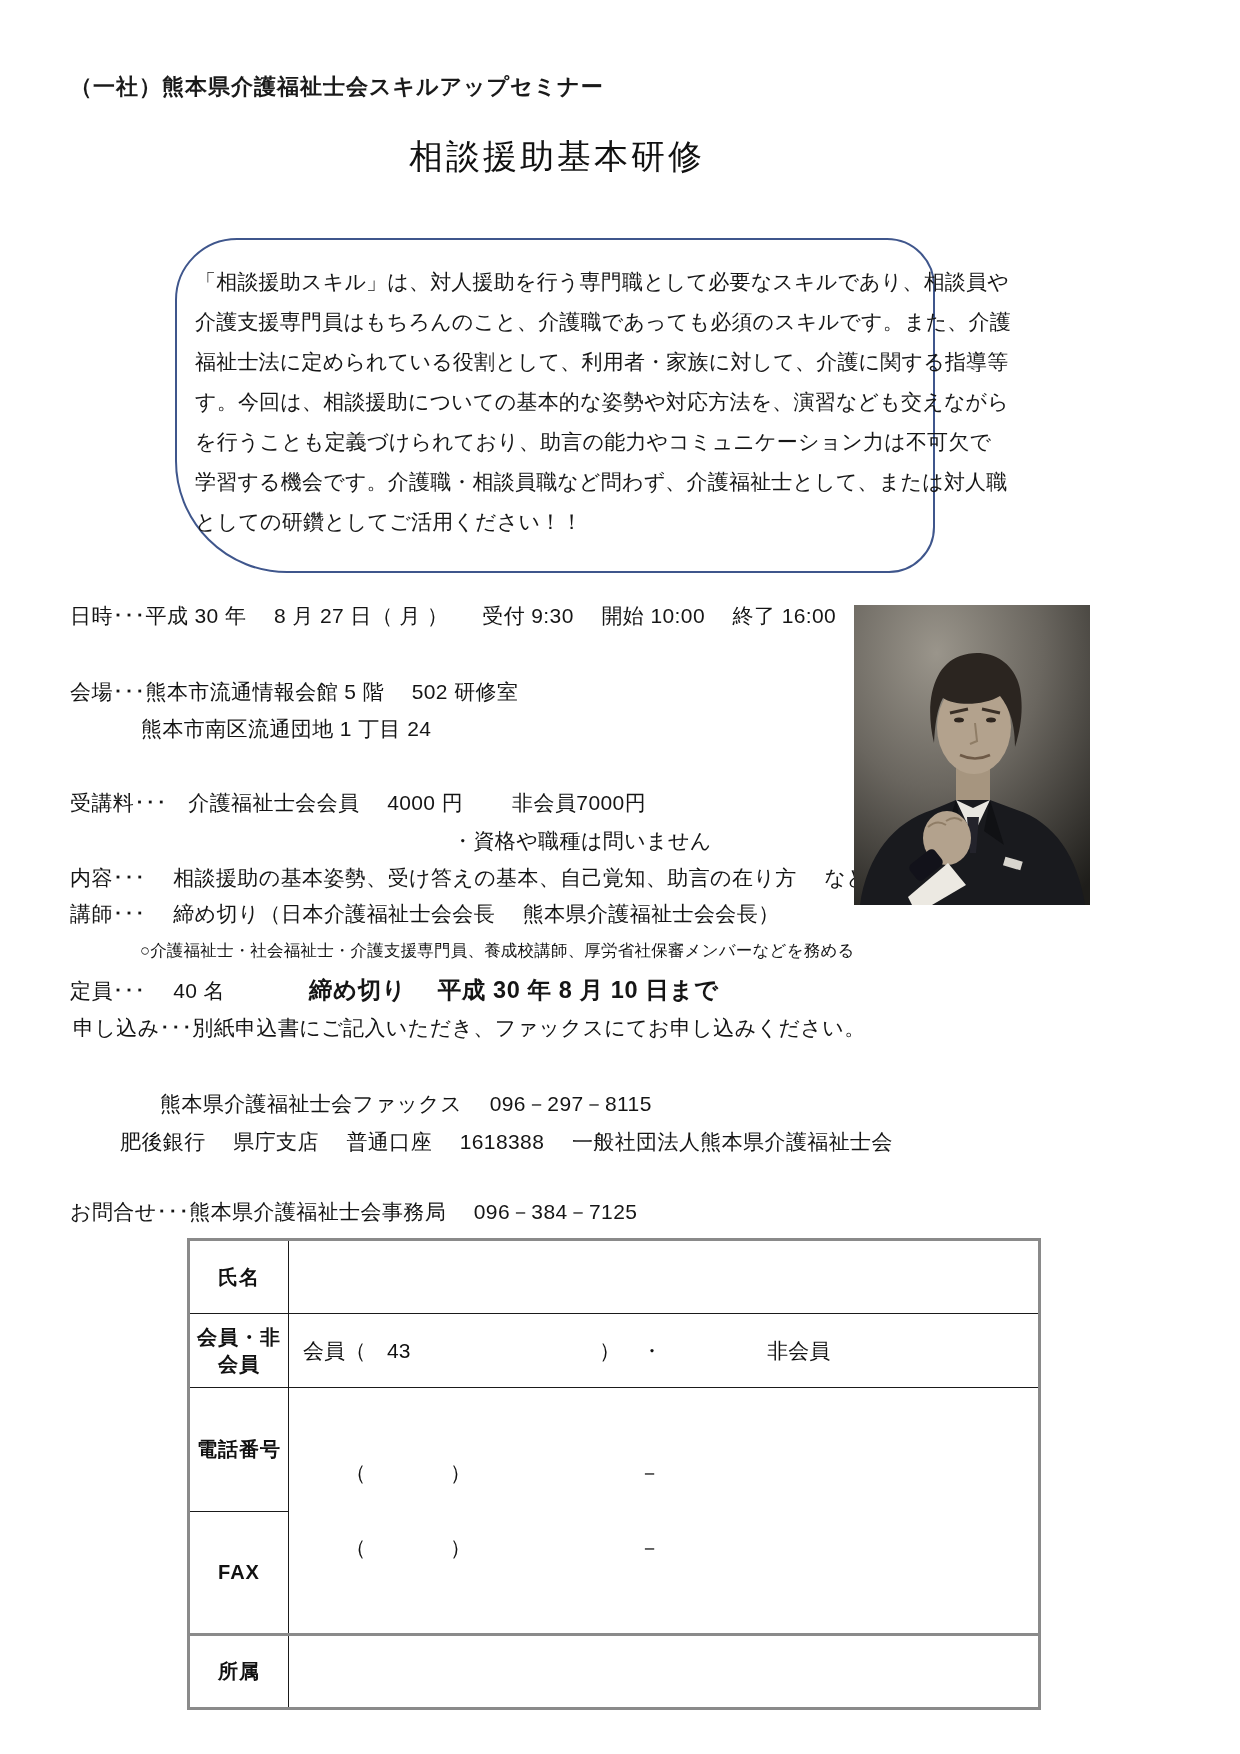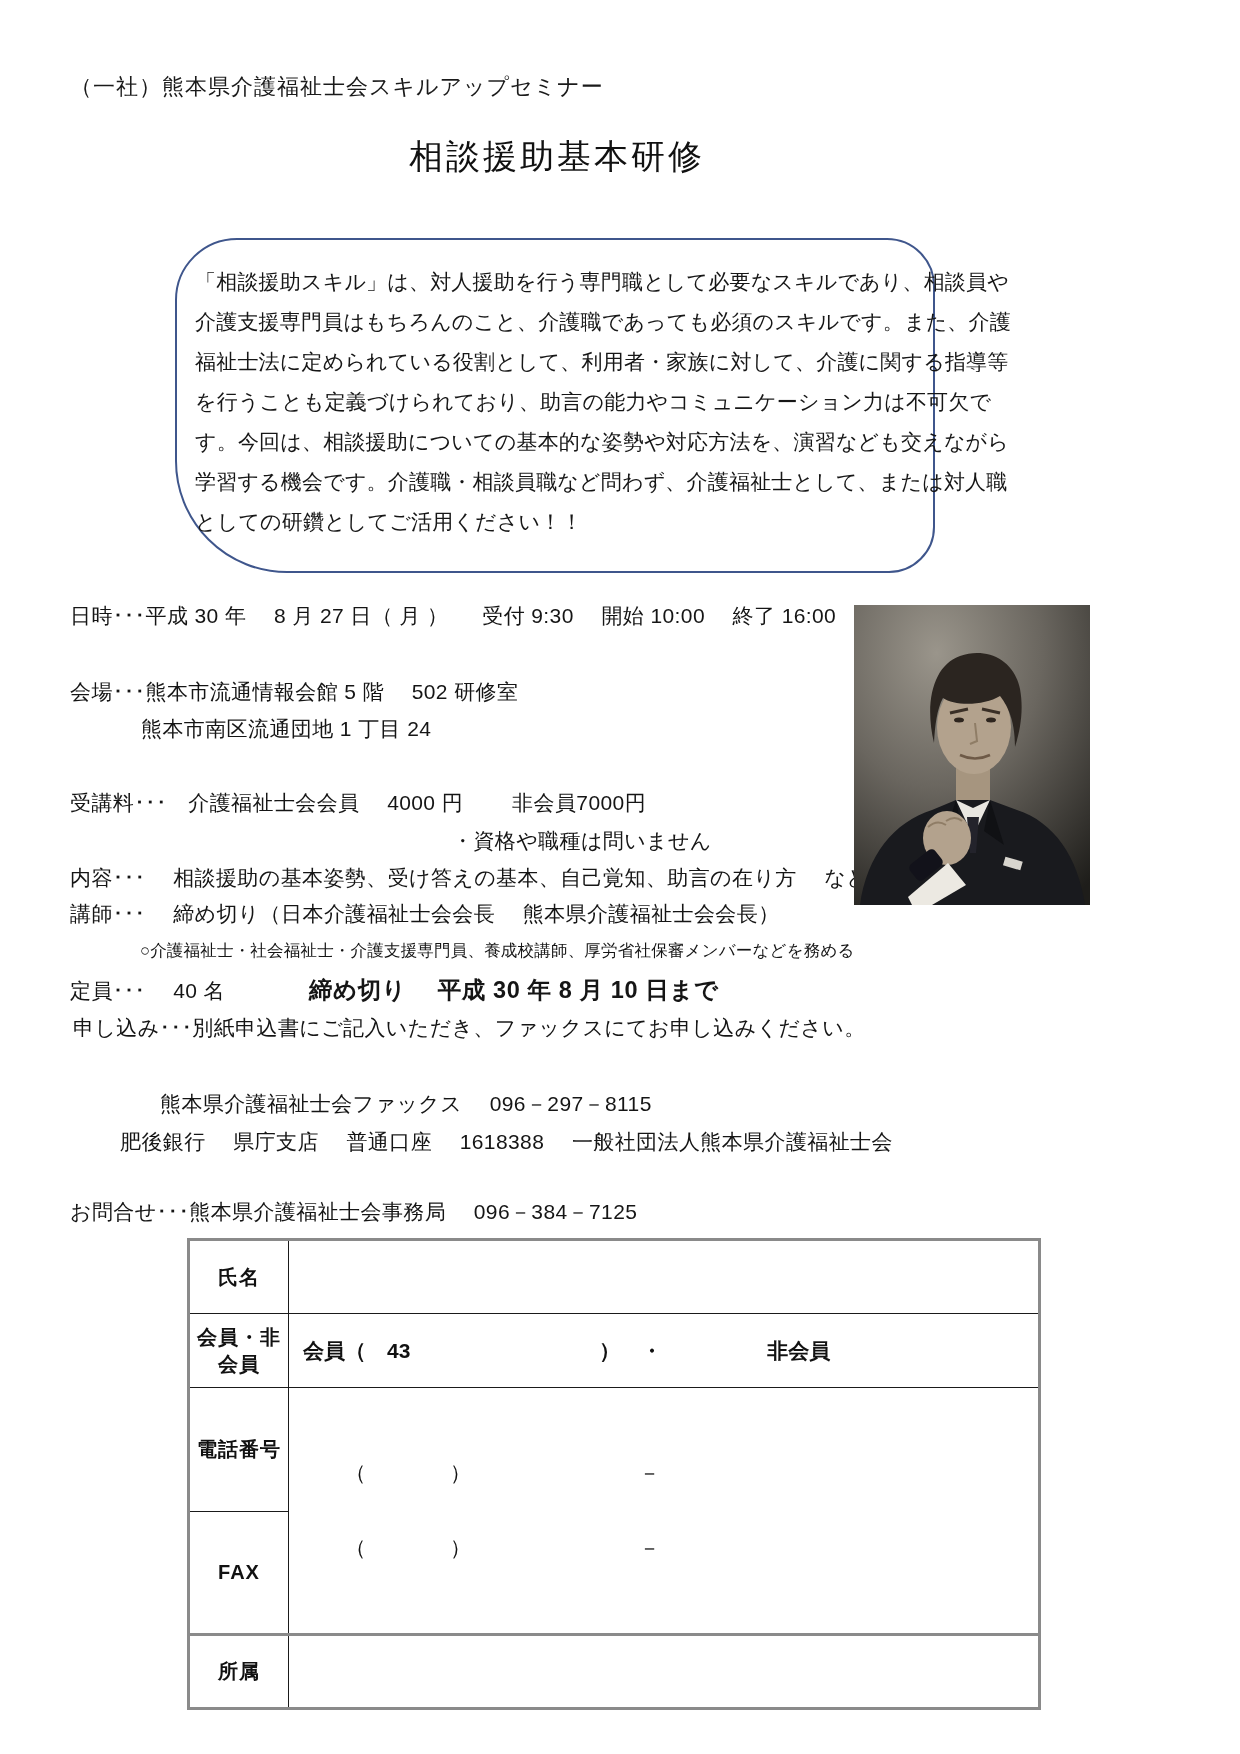--- a/index.html
+++ b/index.html
@@ -5,21 +5,21 @@
   html,body{margin:0;padding:0;background:#ffffff;}
   .page{
     position:relative;
     width:1240px;
     height:1754px;
     background:#ffffff;
     font-family:"Liberation Sans", sans-serif;
     color:#1a1a1a;
     overflow:hidden;
   }
-  .abs{position:absolute;white-space:pre;}
+  .abs{position:absolute;white-space:pre;font-weight:bold;}
 
   #org-header{left:70px;top:72px;font-size:22px;letter-spacing:1px;}
   #doc-title{left:0;top:134px;width:1114px;text-align:center;font-size:34px;letter-spacing:3px;font-weight:500;color:#111;}
 
   #intro-box{
     position:absolute;left:175px;top:238px;width:760px;height:335px;
     border:2.5px solid #3f568c;
     border-radius:62px 48px 46px 112px;
     box-sizing:border-box;
     padding:22px 0 0 18px;
@@ -51,39 +51,39 @@
     border-collapse:collapse;table-layout:fixed;
     border:3px solid #8a8a8a;
     background:#fff;
   }
   #form-table td{border:1.5px solid #1a1a1a;vertical-align:middle;}
   #form-table td.cell-label{
     width:96px;text-align:center;font-weight:bold;font-size:20px;letter-spacing:1px;color:#111;
   }
   #form-table td.cell-value{font-size:21px;padding-left:14px;white-space:pre;color:#111;}
   #form-table tr{height:74px;}
-  #form-table td.bold-value{font-weight:bold;}
+  #form-table td.bold-value{font-weight:normal;}
   #form-table tr.thick-top td{border-top:3px solid #8a8a8a;}
   .merged-pair{display:flex;flex-direction:column;justify-content:space-between;height:149px;}
   .merged-pair .pair-item{height:74px;display:flex;align-items:center;white-space:pre;}
 </style>
 </head>
 <body>
 
 <div class="page">
 
   <div class="abs" id="org-header">（一社）熊本県介護福祉士会スキルアップセミナー</div>
   <div class="abs" id="doc-title">相談援助基本研修</div>
 
   <div id="intro-box">
     <div class="intro-line">「相談援助スキル」は、対人援助を行う専門職として必要なスキルであり、相談員や</div>
     <div class="intro-line">介護支援専門員はもちろんのこと、介護職であっても必須のスキルです。また、介護</div>
     <div class="intro-line">福祉士法に定められている役割として、利用者・家族に対して、介護に関する指導等</div>
+    <div class="intro-line">す。今回は、相談援助についての基本的な姿勢や対応方法を、演習なども交えながら</div>
     <div class="intro-line">を行うことも定義づけられており、助言の能力やコミュニケーション力は不可欠で</div>
-    <div class="intro-line">す。今回は、相談援助についての基本的な姿勢や対応方法を、演習なども交えながら</div>
     <div class="intro-line">学習する機会です。介護職・相談員職など問わず、介護福祉士として、または対人職</div>
     <div class="intro-line">としての研鑽としてご活用ください！！</div>
   </div>
 
   <div class="dline" id="line-datetime">日時･･･平成 30 年　 8 月 27 日（ 月 ）　  受付 9:30　 開始 10:00　 終了 16:00</div>
   <div class="dline" id="line-venue1">会場･･･熊本市流通情報会館 5 階　 502 研修室</div>
   <div class="dline" id="line-venue2">熊本市南区流通団地 1 丁目 24</div>
   <div class="dline" id="line-fee">受講料･･･　介護福祉士会会員　 4000 円　　 非会員7000円</div>
   <div class="dline" id="line-fee-note">・資格や職種は問いません</div>
   <div class="dline" id="line-content">内容･･･　 相談援助の基本姿勢、受け答えの基本、自己覚知、助言の在り方　 など</div>

